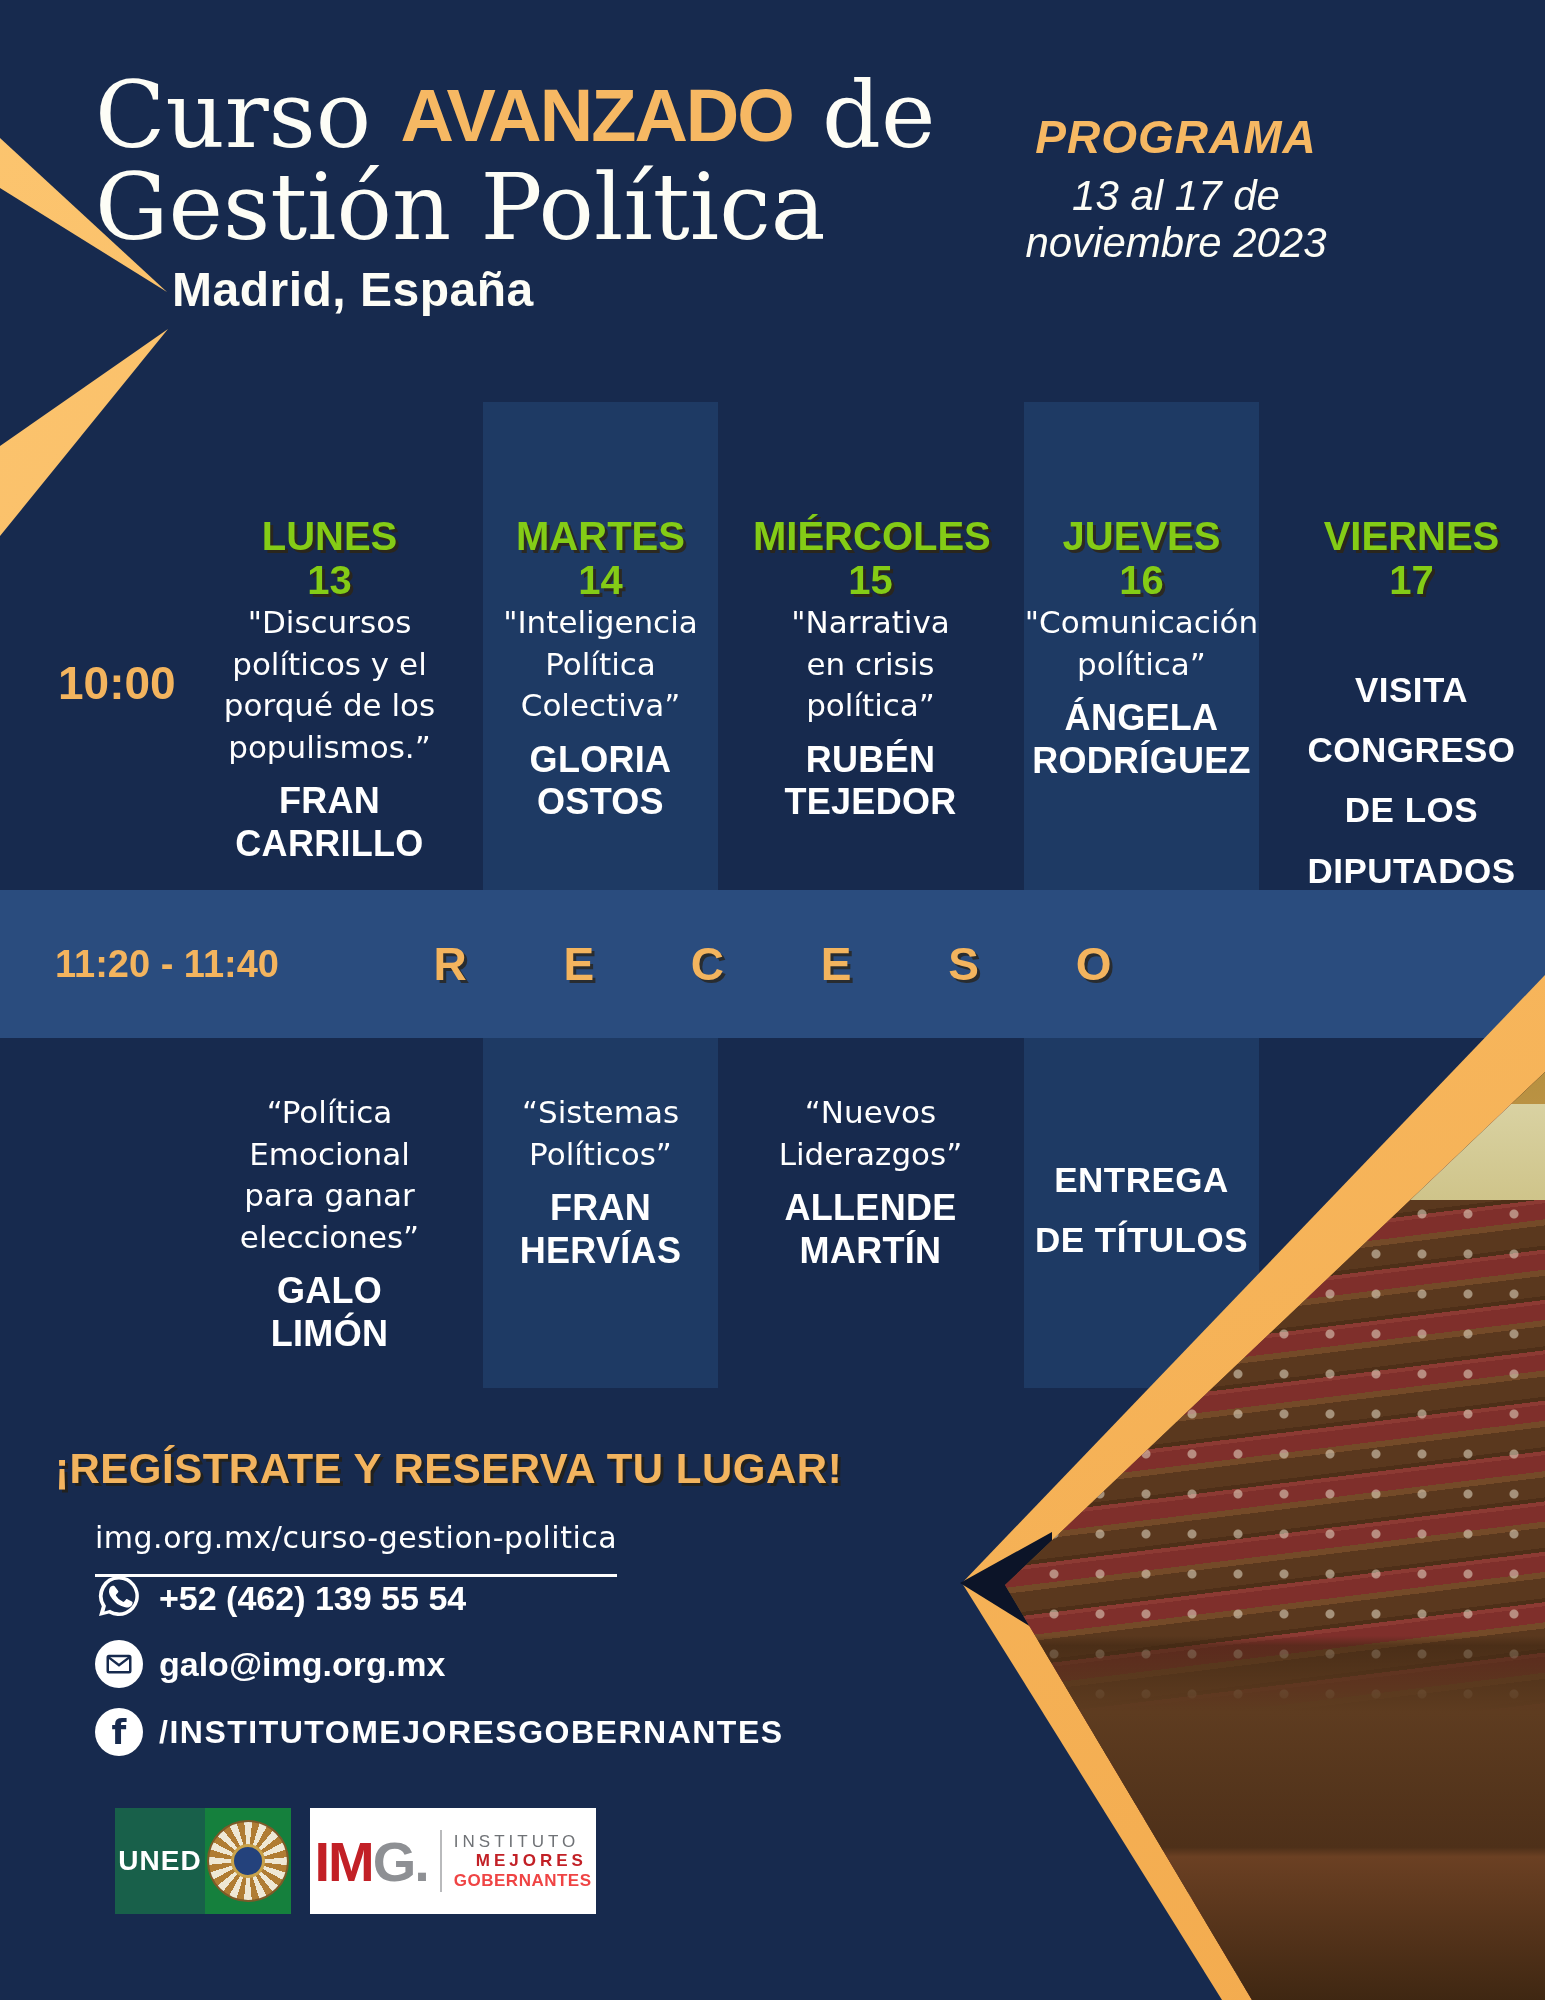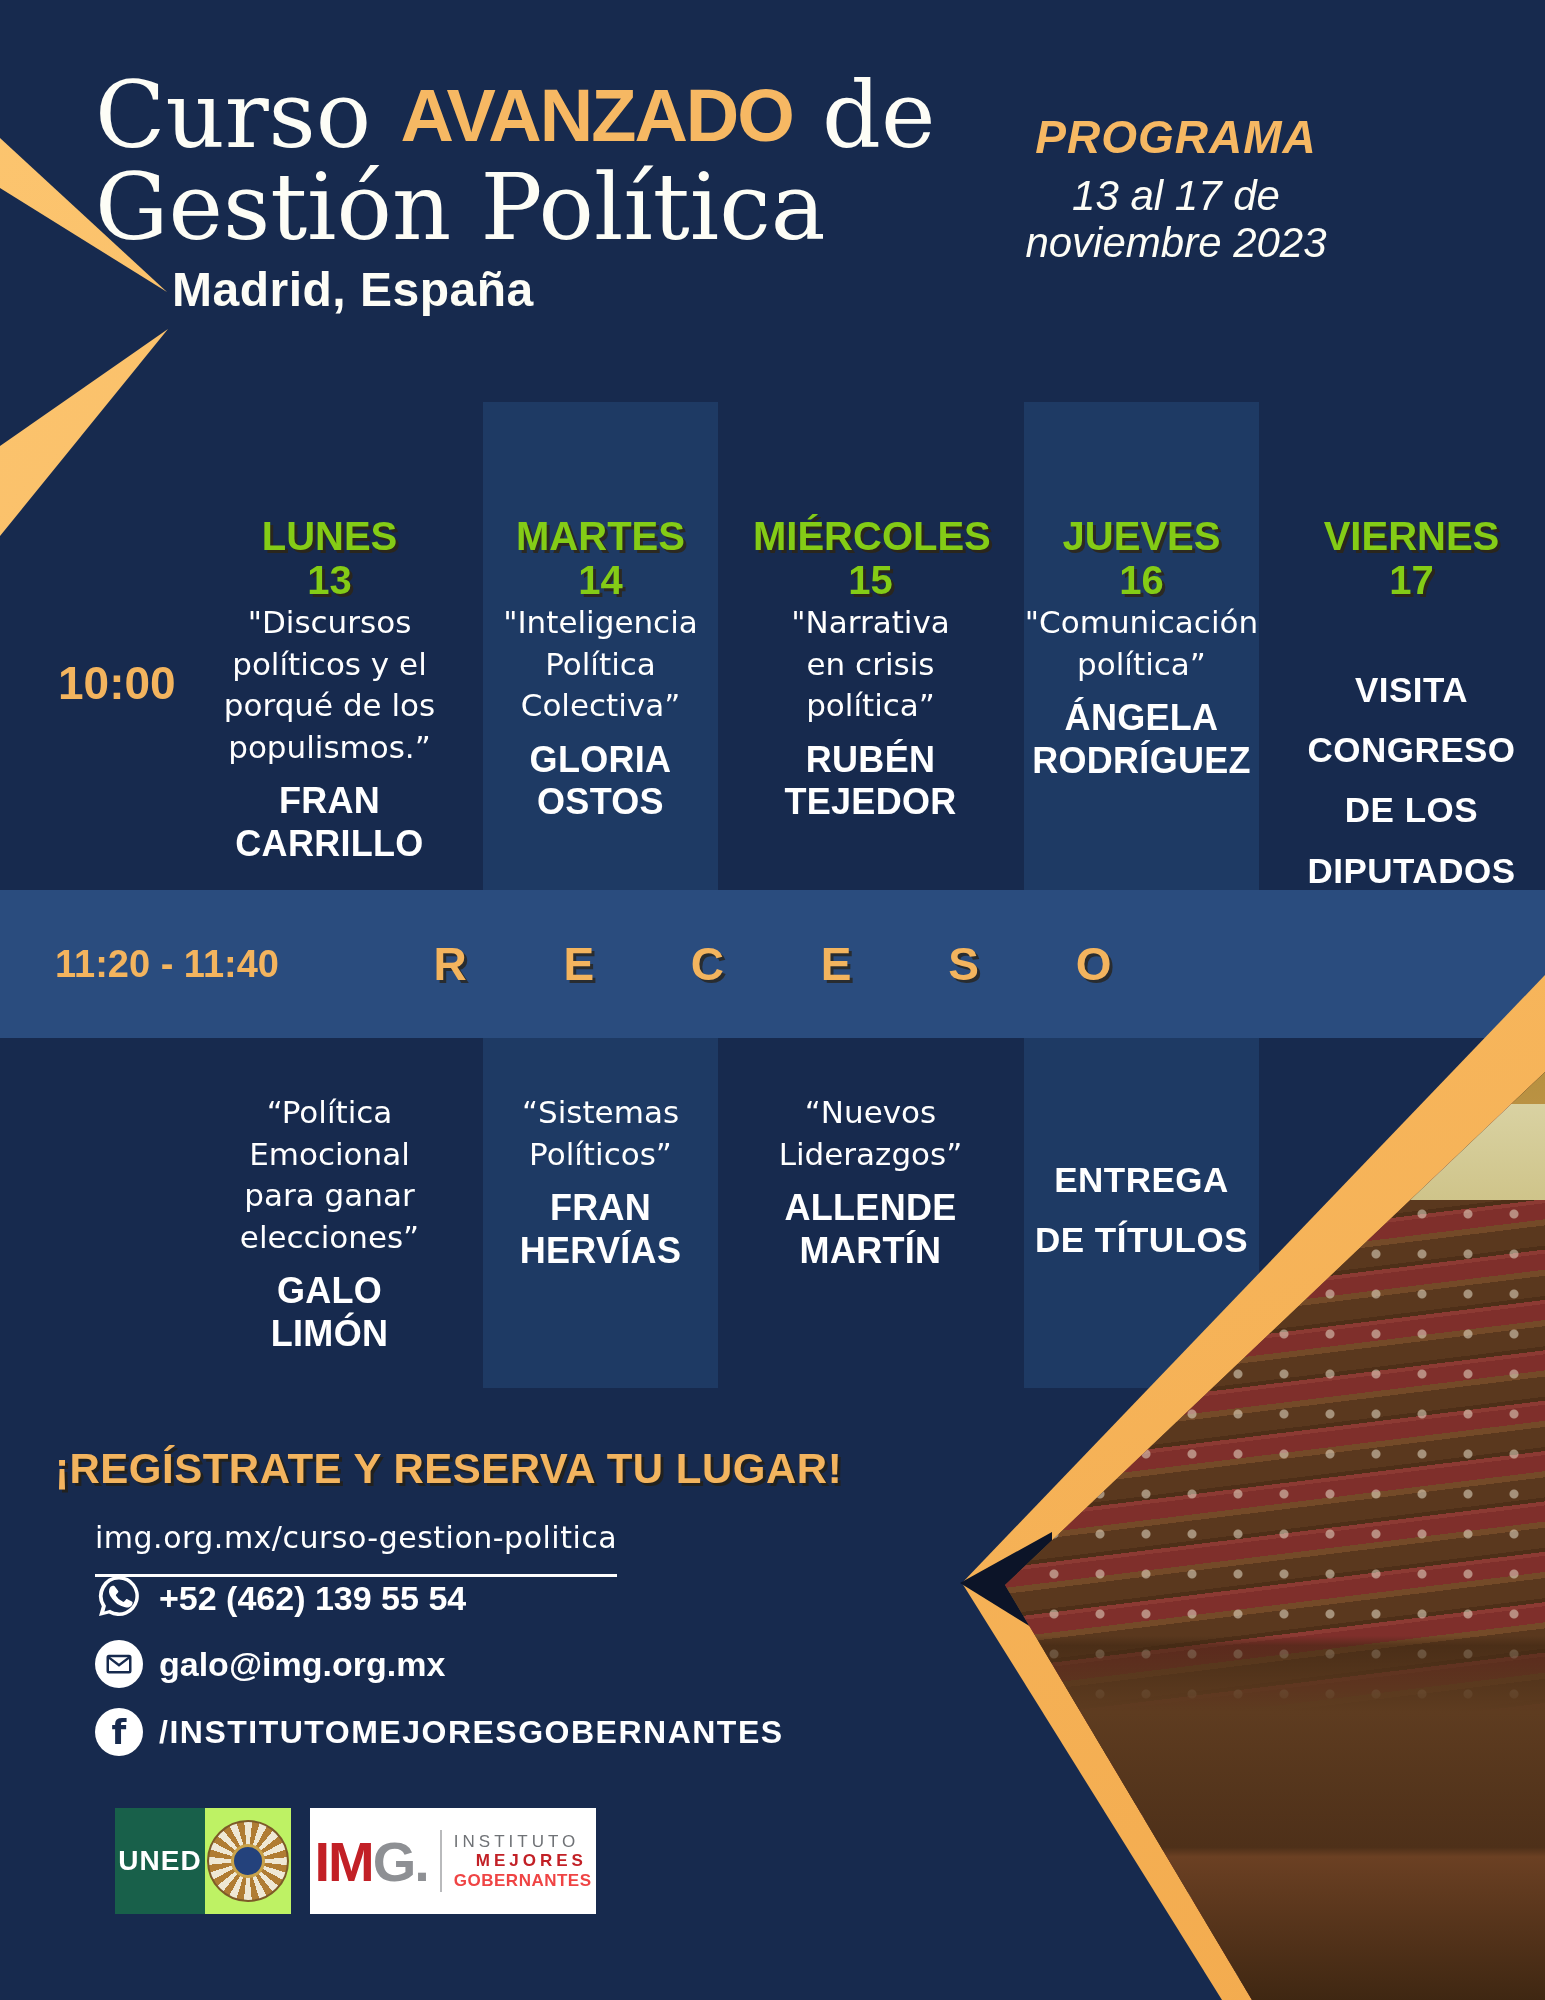--- a/index.html
+++ b/index.html
@@ -50,21 +50,21 @@
   .url{left:95px;top:1520px;font-family:"DejaVu Sans",sans-serif;font-size:30px;color:#ffffff;
        border-bottom:3px solid #ffffff;padding-bottom:19px;letter-spacing:.5px;}
   .crow{display:flex;align-items:center;gap:16px;}
   .crow .ctext{font-family:Liberation Sans, sans-serif;font-weight:bold;font-size:34px;color:#ffffff;}
   .fbtext{font-weight:bold;font-size:32px;letter-spacing:1.5px;color:#ffffff;}
   .icircle{width:48px;height:48px;border-radius:50%;background:#ffffff;display:flex;
            align-items:center;justify-content:center;flex:0 0 auto;}
   .fb-f{color:#172a4e;font-weight:bold;font-size:34px;font-family:"DejaVu Sans",sans-serif;}
 
   
-  .logo-uned{left:115px;top:1808px;width:176px;height:106px;background:#bef264;display:flex;align-items:center;}
+  .logo-uned{left:115px;top:1808px;width:176px;height:106px;background:#15803d;display:flex;align-items:center;}
   .uned-green{width:90px;height:100%;background:#18604a;display:flex;align-items:center;justify-content:center;
               color:#ffffff;font-weight:bold;font-size:28px;letter-spacing:1px;}
   .uned-seal-wrap{flex:1;display:flex;align-items:center;justify-content:center;}
   .seal{width:78px;height:78px;border-radius:50%;
         background:repeating-conic-gradient(from 6deg,#b07c33 0 11deg,#efe8d5 11deg 22.5deg);
         border:2px solid #7d5a28;position:relative;}
   .seal::after{content:"";position:absolute;inset:22px;border-radius:50%;background:#24427c;border:3px solid #c9a24a;}
   .logo-img{left:310px;top:1808px;width:286px;height:106px;background:#ffffff;display:flex;
             align-items:center;justify-content:center;gap:12px;}
   .img-acronym{font-weight:bold;font-size:56px;letter-spacing:-2px;}

